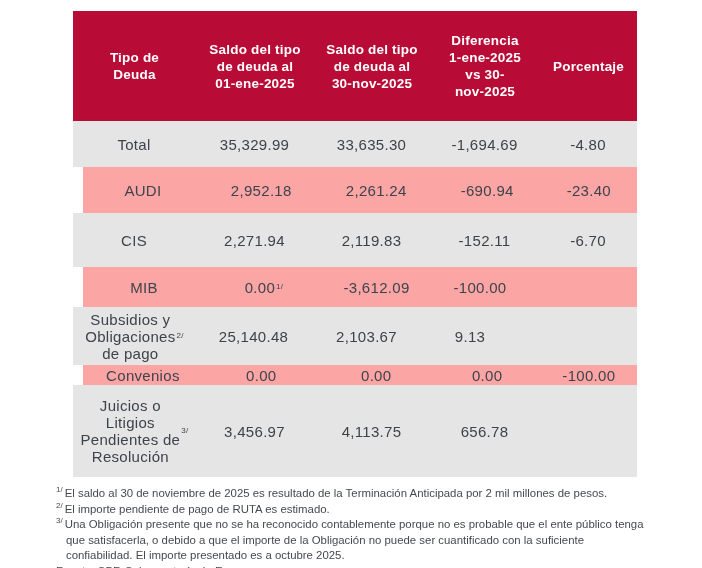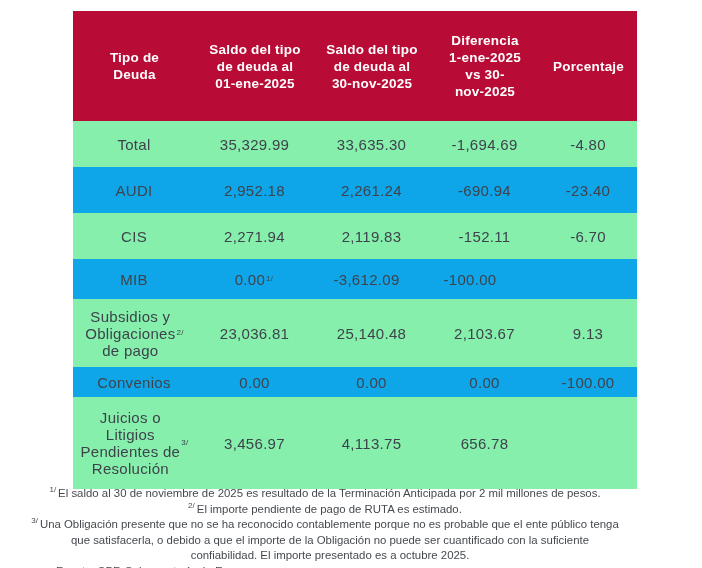--- a/index.html
+++ b/index.html
@@ -26,23 +26,23 @@
     display:flex;align-items:center;justify-content:center;
     text-align:center;
     font-weight:bold;
     font-size:13.5px;
     line-height:17px;
     letter-spacing:0.2px;
     white-space:pre-line;
   }
   .trow{
     display:flex;
-    background:#86efac;
-  }
-  .trow.shaded{background:#0ea5e9;}
+    background:#e5e5e5;
+  }
+  .trow.shaded{background:#fca5a5;margin-left:10px;}
   .c0{width:123px;}
   .c1{width:118px;}
   .c2{width:116px;}
   .c3{width:110px;}
   .c4{width:97px;}
   .lcell,.dcell{
     display:flex;align-items:center;justify-content:center;
     text-align:center;
     font-size:15px;
     line-height:17px;
@@ -51,26 +51,25 @@
   }
   .lcell .lbl{white-space:pre-line;}
   sup.marker{
     font-size:8px;
     vertical-align:super;
     line-height:0;
     margin-left:1px;
   }
   .footnotes{
     position:absolute;
-    left:27px;top:486px;
+    left:56px;top:486px;
     width:596px;
     font-size:11.4px;
     line-height:15.6px;
     color:#45494f;
-    text-align:center;
   }
   .fn{
     margin:0;
     padding-left:10px;
     text-indent:-10px;
   }
   .fn sup.marker{margin-right:2px;margin-left:0;}
   .source{
     position:absolute;
     left:56px;top:564px;
@@ -142,21 +141,21 @@
       <div class="dcell c3">
           <span>-690.94</span>
           <sup class="marker"></sup>
         </div>
       <div class="dcell c4">
           <span>-23.40</span>
           <sup class="marker"></sup>
         </div>
     </div>
 
-    <div class="trow" style="height:46px">
+    <div class="trow" style="height:54px">
       <div class="lcell c0">
           <span class="lbl">CIS</span>
           <sup class="marker"></sup>
         </div>
       <div class="dcell c1">
           <span>2,271.94</span>
           <sup class="marker"></sup>
         </div>
       <div class="dcell c2">
           <span>2,119.83</span>
@@ -184,46 +183,42 @@
       <div class="dcell c3">
           <span>-3,612.09</span>
           <sup class="marker"></sup>
         </div>
       <div class="dcell c4">
           <span>-100.00</span>
           <sup class="marker"></sup>
         </div>
     </div>
 
-    <div class="trow" style="height:68px">
+    <div class="trow" style="height:58px">
       <div class="lcell c0">
           <span class="lbl">Subsidios y
 Obligaciones
 de pago</span>
           <sup class="marker">2/</sup>
         </div>
-      <div class="dcell c1">
-          <span>23,036.81</span>
-          <sup class="marker"></sup>
-        </div>
       <div class="dcell c2">
           <span>25,140.48</span>
           <sup class="marker"></sup>
         </div>
       <div class="dcell c3">
           <span>2,103.67</span>
           <sup class="marker"></sup>
         </div>
       <div class="dcell c4">
           <span>9.13</span>
           <sup class="marker"></sup>
         </div>
     </div>
 
-    <div class="trow shaded" style="height:30px">
+    <div class="trow shaded" style="height:20px">
       <div class="lcell c0">
           <span class="lbl">Convenios</span>
           <sup class="marker"></sup>
         </div>
       <div class="dcell c1">
           <span>0.00</span>
           <sup class="marker"></sup>
         </div>
       <div class="dcell c2">
           <span>0.00</span>

